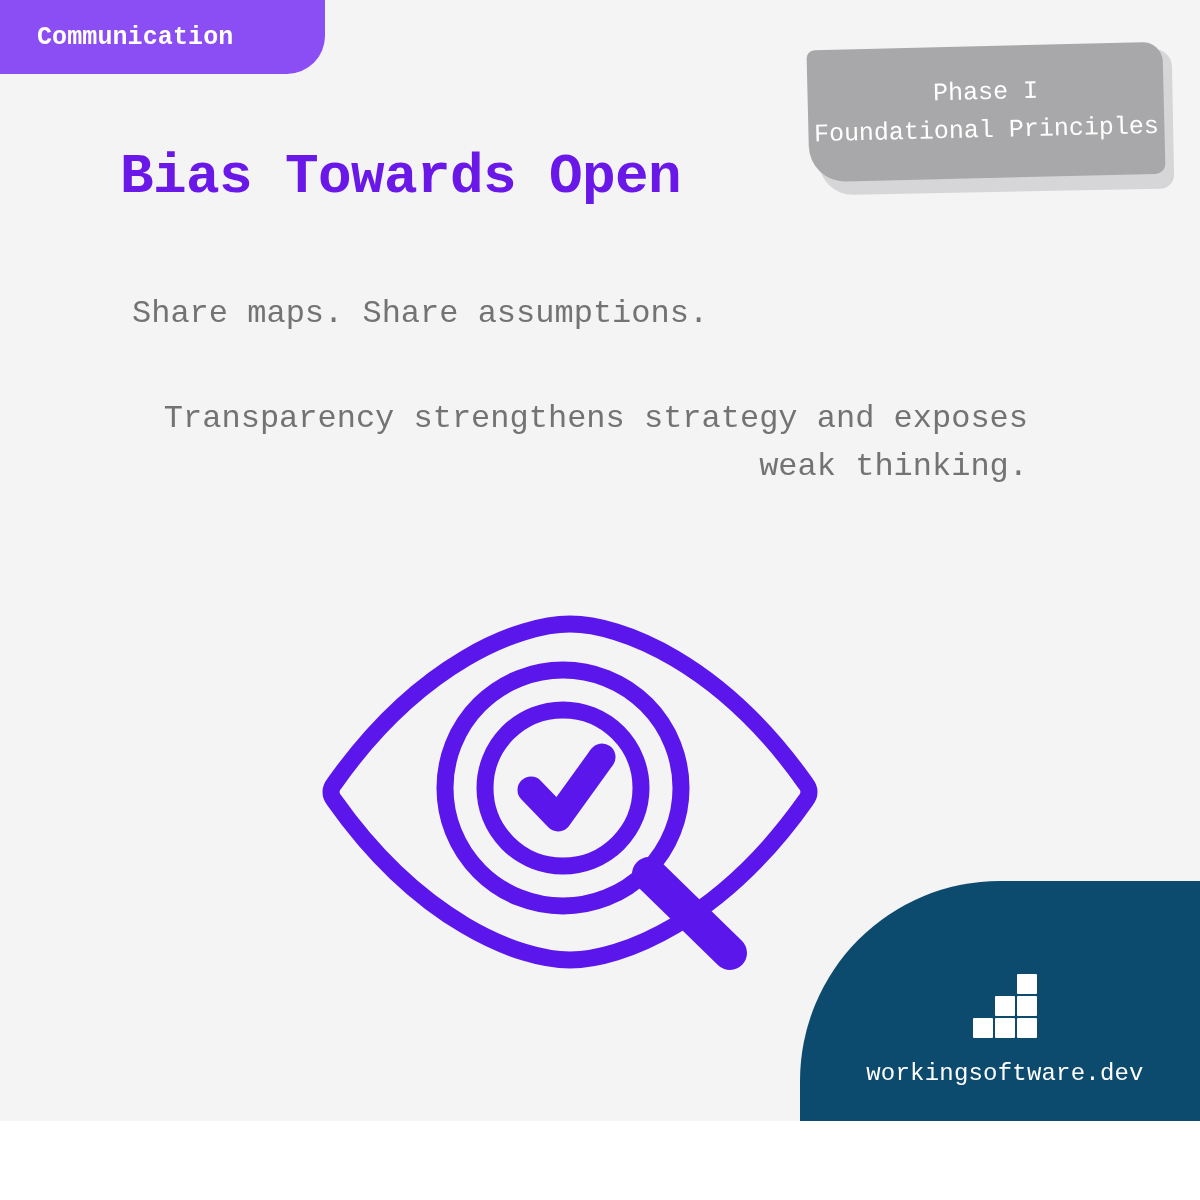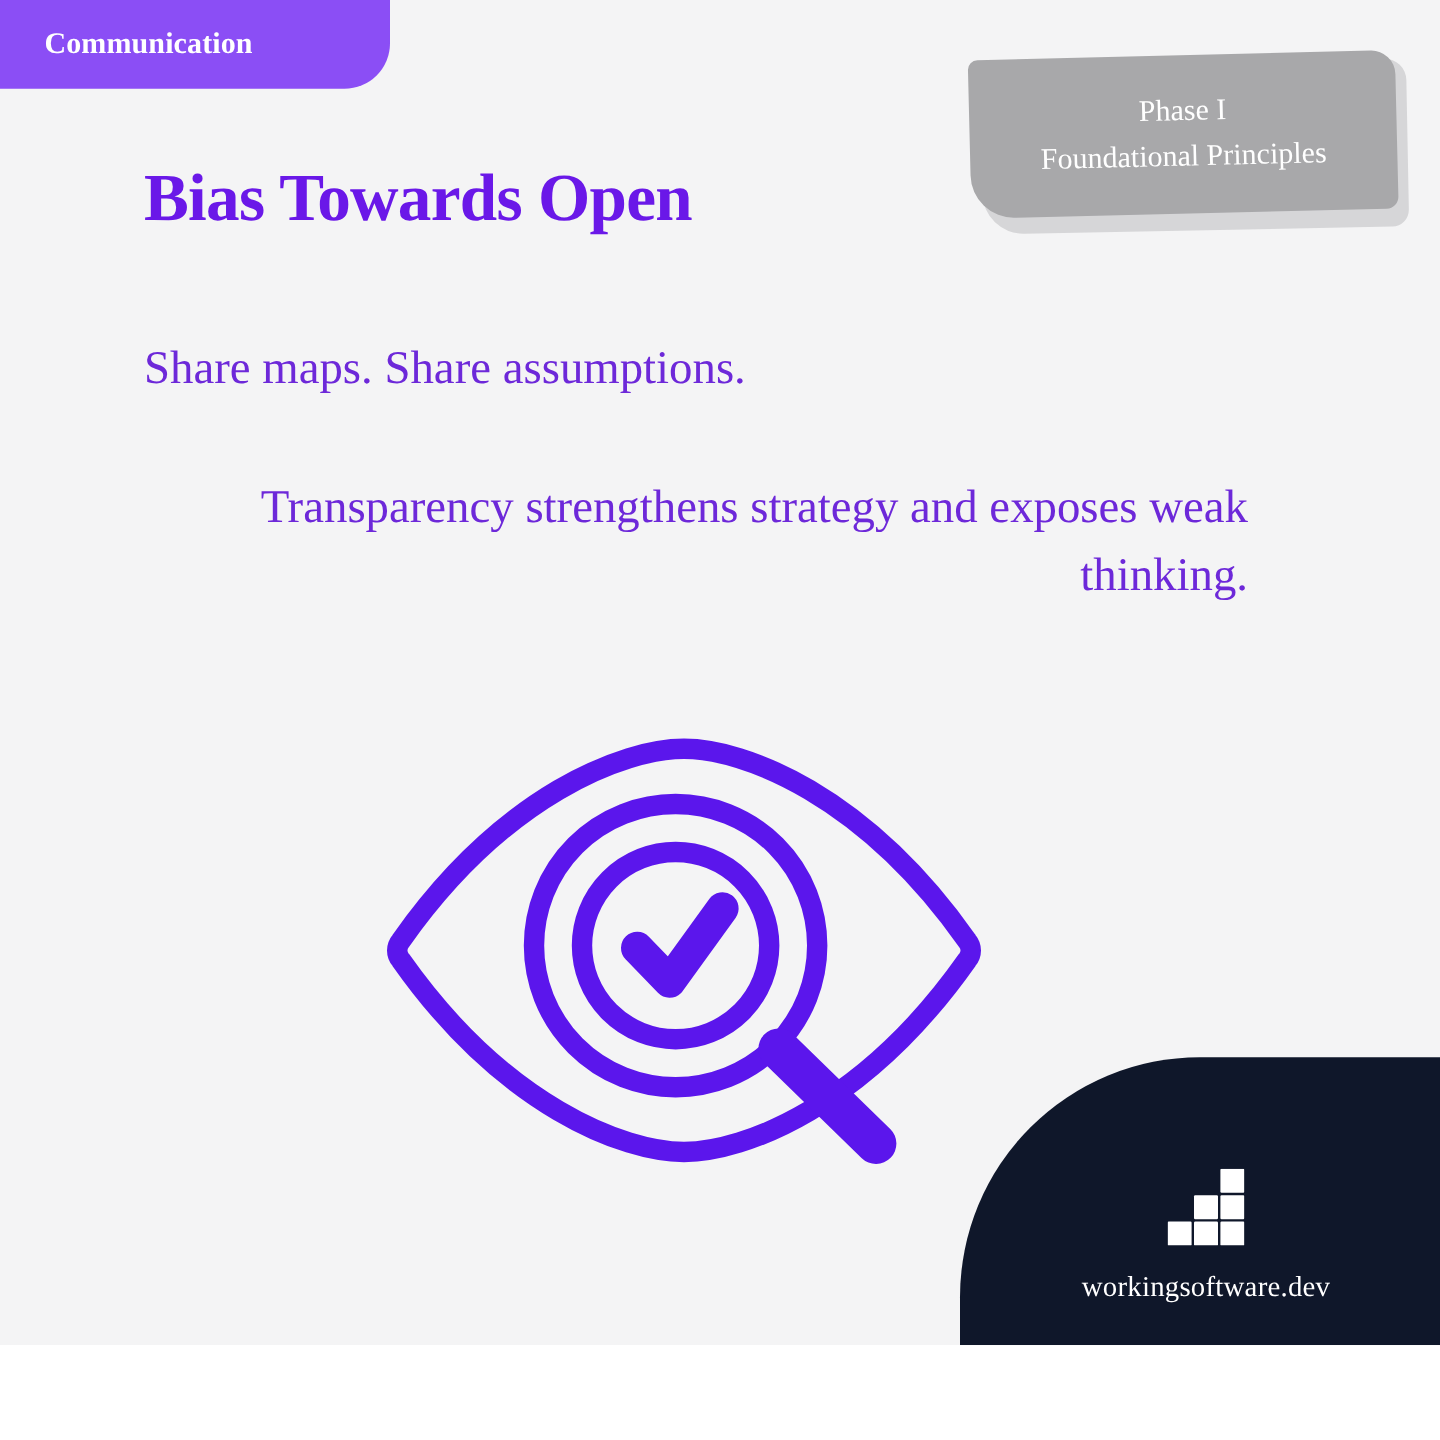--- a/index.html
+++ b/index.html
@@ -9,21 +9,21 @@
     background: #ffffff;
   }
   * { box-sizing: border-box; }
 
   .slide {
     position: relative;
     width: 1200px;
     height: 1121px;
     background: #f4f4f5;
     overflow: hidden;
-    font-family: Liberation Serif, serif;
+    font-family: Liberation Mono, monospace;
   }
 
   
   .category-tab {
     position: absolute;
     left: -20px;
     top: 0;
     width: 345px;
     height: 74px;
     background: #8b4ef5;
@@ -79,42 +79,42 @@
     font-weight: normal;
     line-height: 1.38;
     white-space: nowrap;
     text-align: center;
   }
 
   
   .headline {
     position: absolute;
     left: 120px;
-    top: 95px;
+    top: 107px;
     color: #6a18e8;
     font-size: 56px;
     font-weight: bold;
     letter-spacing: -0.6px;
     line-height: 1.15;
     white-space: nowrap;
   }
 
   
   .body-copy {
     position: absolute;
     left: 120px;
     top: 278px;
     width: 920px;
   }
   .body-paragraph {
-    color: #6d28d9;
-    font-size: 39px;
+    color: #737373;
+    font-size: 32px;
     font-weight: normal;
     line-height: 1.48;
-    margin: 0;
+    margin: 12px;
   }
   .body-paragraph + .body-paragraph {
     margin-top: 58px;
     text-align: right;
   }
 
   
   .icon-area {
     position: absolute;
     left: 320px;
@@ -124,21 +124,21 @@
   }
   .icon-area svg { display: block; }
 
   
   .brand-corner {
     position: absolute;
     right: 0;
     bottom: 0;
     width: 400px;
     height: 240px;
-    background: #0f172a;
+    background: #0c4a6e;
     border-top-left-radius: 200px;
     display: flex;
     flex-direction: column;
     align-items: center;
     justify-content: flex-end;
     padding-bottom: 34px;
   }
   .brand-logo {
     display: block;
     margin-bottom: 22px;

